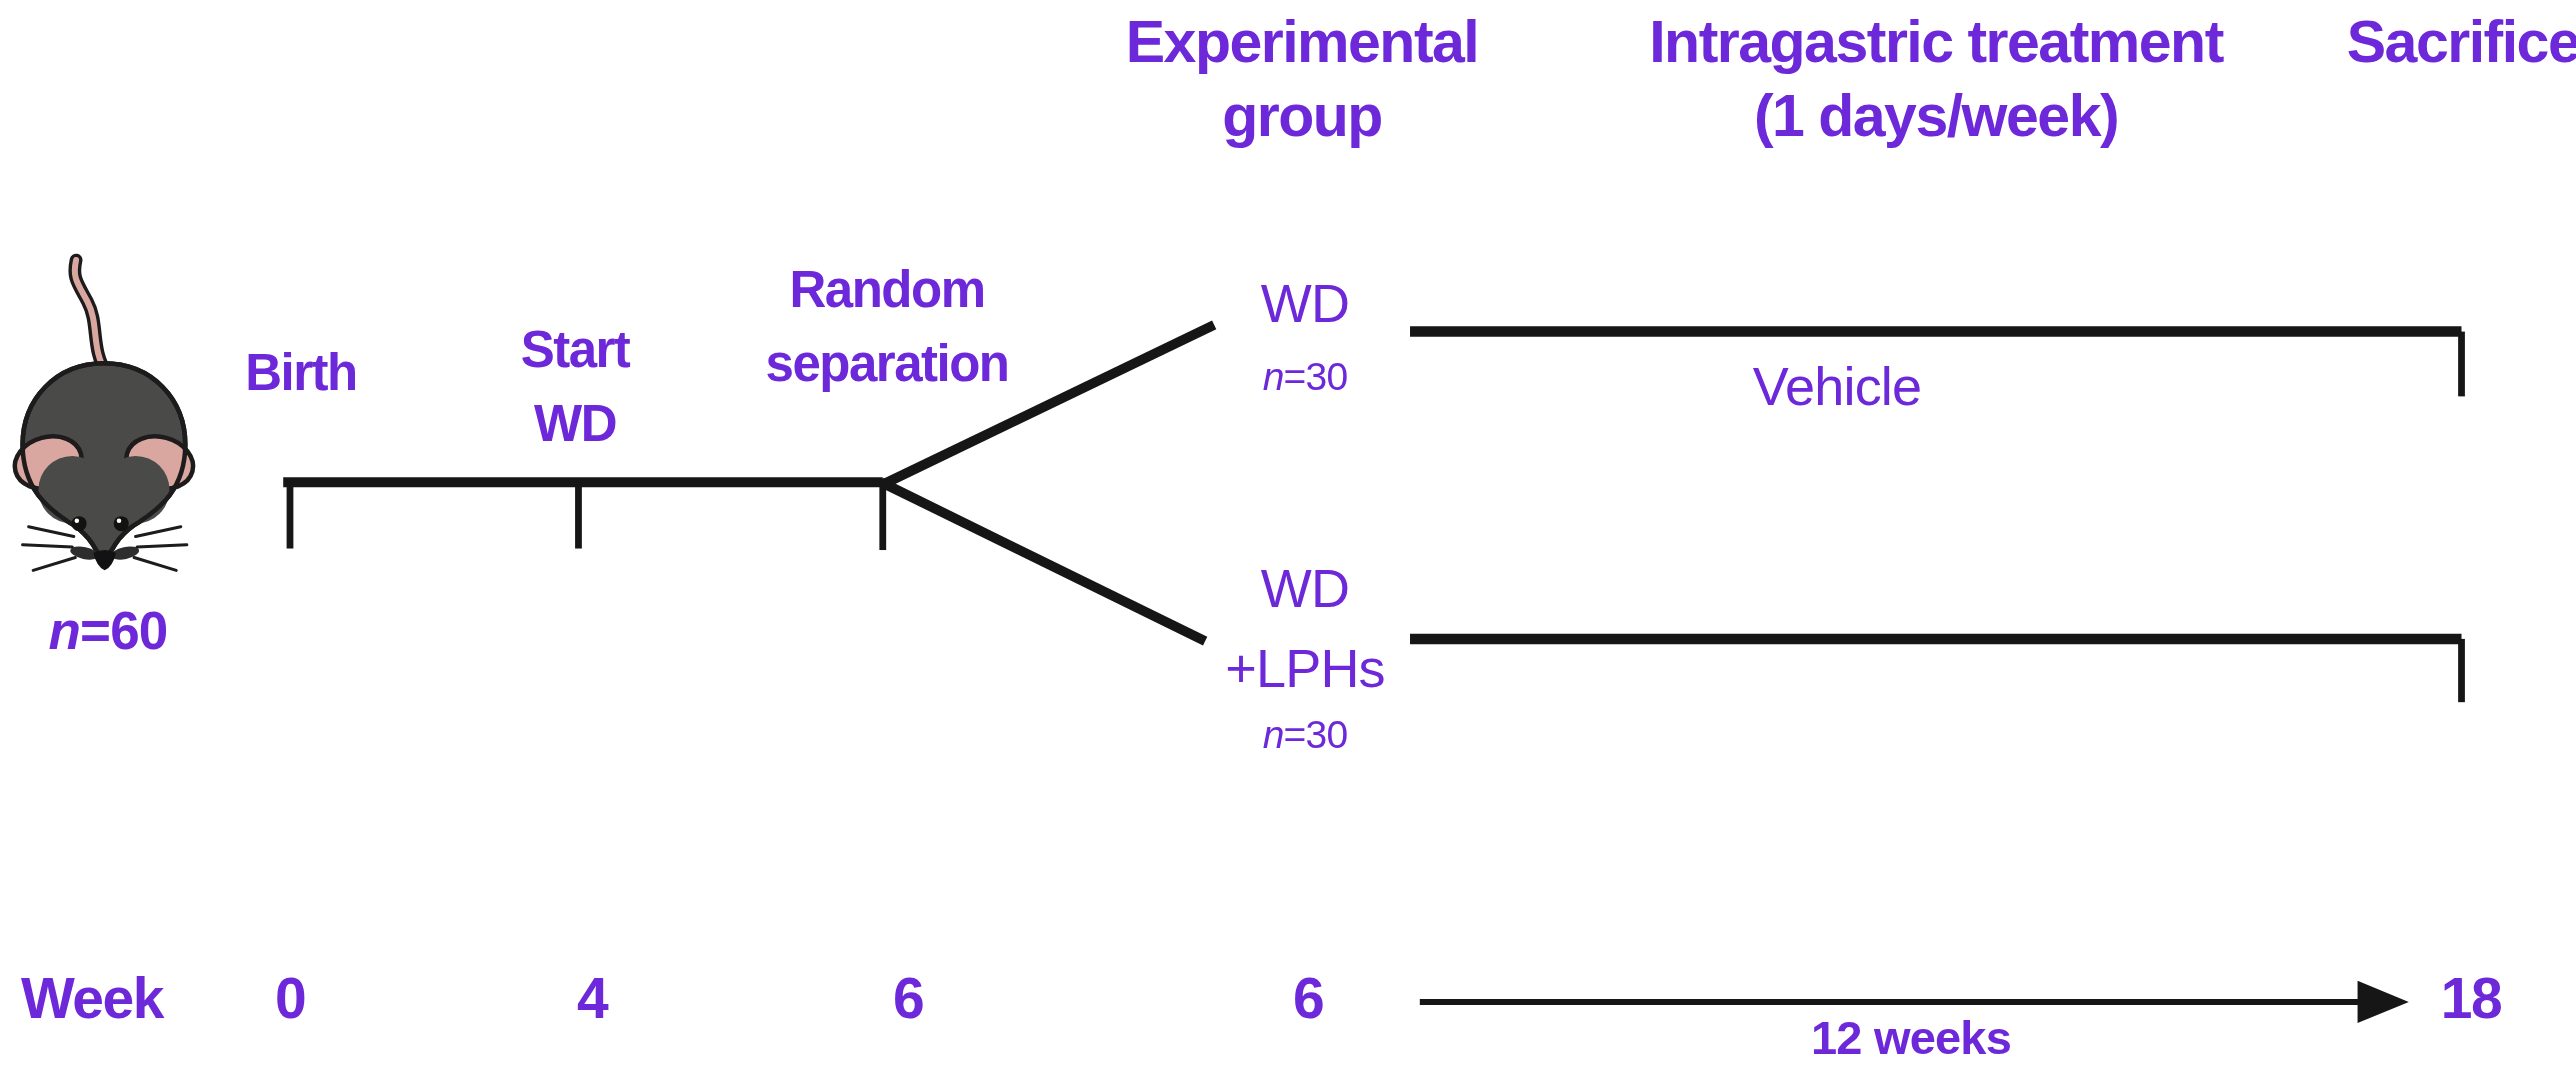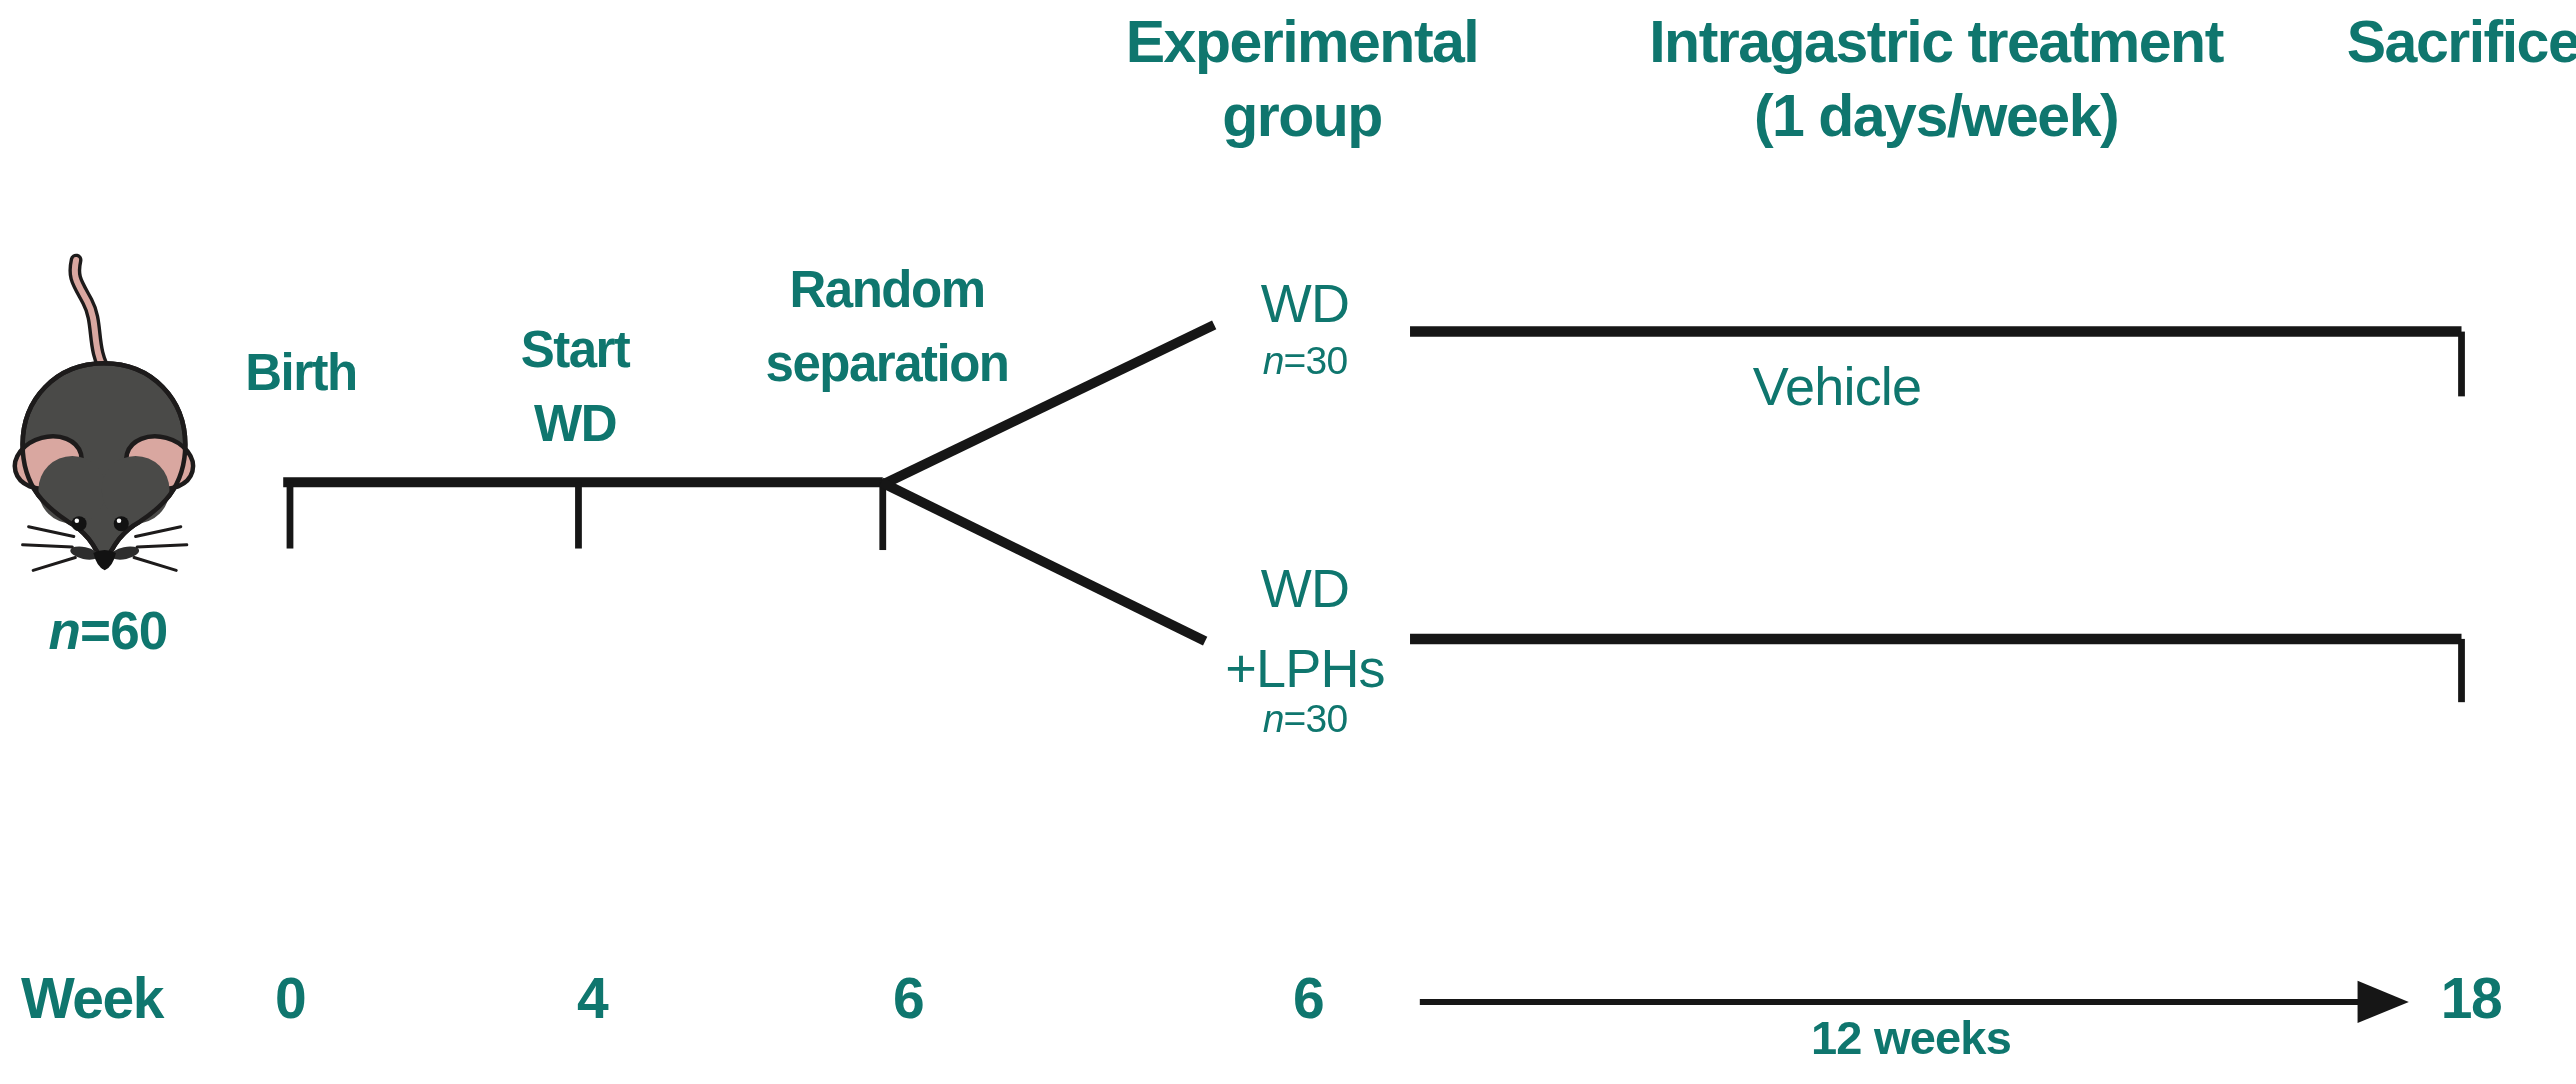--- a/index.html
+++ b/index.html
@@ -1,28 +1,28 @@
 <!DOCTYPE html>
 <html style="font-size:12px"><head>
 <meta charset="utf-8">
 <style>
   html,body{margin:0;padding:0;background:#ffffff;}
   #figure{
     position:relative; width:2576px; height:1085px; background:#ffffff;
-    font-family:"Liberation Sans","DejaVu Sans",sans-serif; color:#0f766e; overflow:hidden;
+    font-family:"Liberation Sans","DejaVu Sans",sans-serif; color:#6d28d9; overflow:hidden;
   }
   .abs{position:absolute;}
   .cx{transform:translateX(-50%); text-align:center;}
   .pre{white-space:pre-line;}
   .b{font-weight:700;}
   .it{font-style:italic;}
   .hdr{font-size:59px; line-height:74px; letter-spacing:-1.5px;}
   .event{font-size:51px; line-height:74px; letter-spacing:-1.5px;}
   .gname{font-size:54px; line-height:80px; letter-spacing:-0.8px;}
-  .gnum{font-size:39px; letter-spacing:-0.8px;}
+  .gnum{font-size:39px; letter-spacing:-0.8px;margin-top:16px;}
   .treat{font-size:54px; letter-spacing:-0.8px;}
   .wk{font-size:57px; letter-spacing:-1.5px;}
   .dur{font-size:47px; letter-spacing:-0.8px;text-align:center;}
   .cohort-n{font-size:53px; letter-spacing:-0.8px;}
   svg{display:block;}
 </style>
 </head>
 <body>
 
 <div id="figure">

